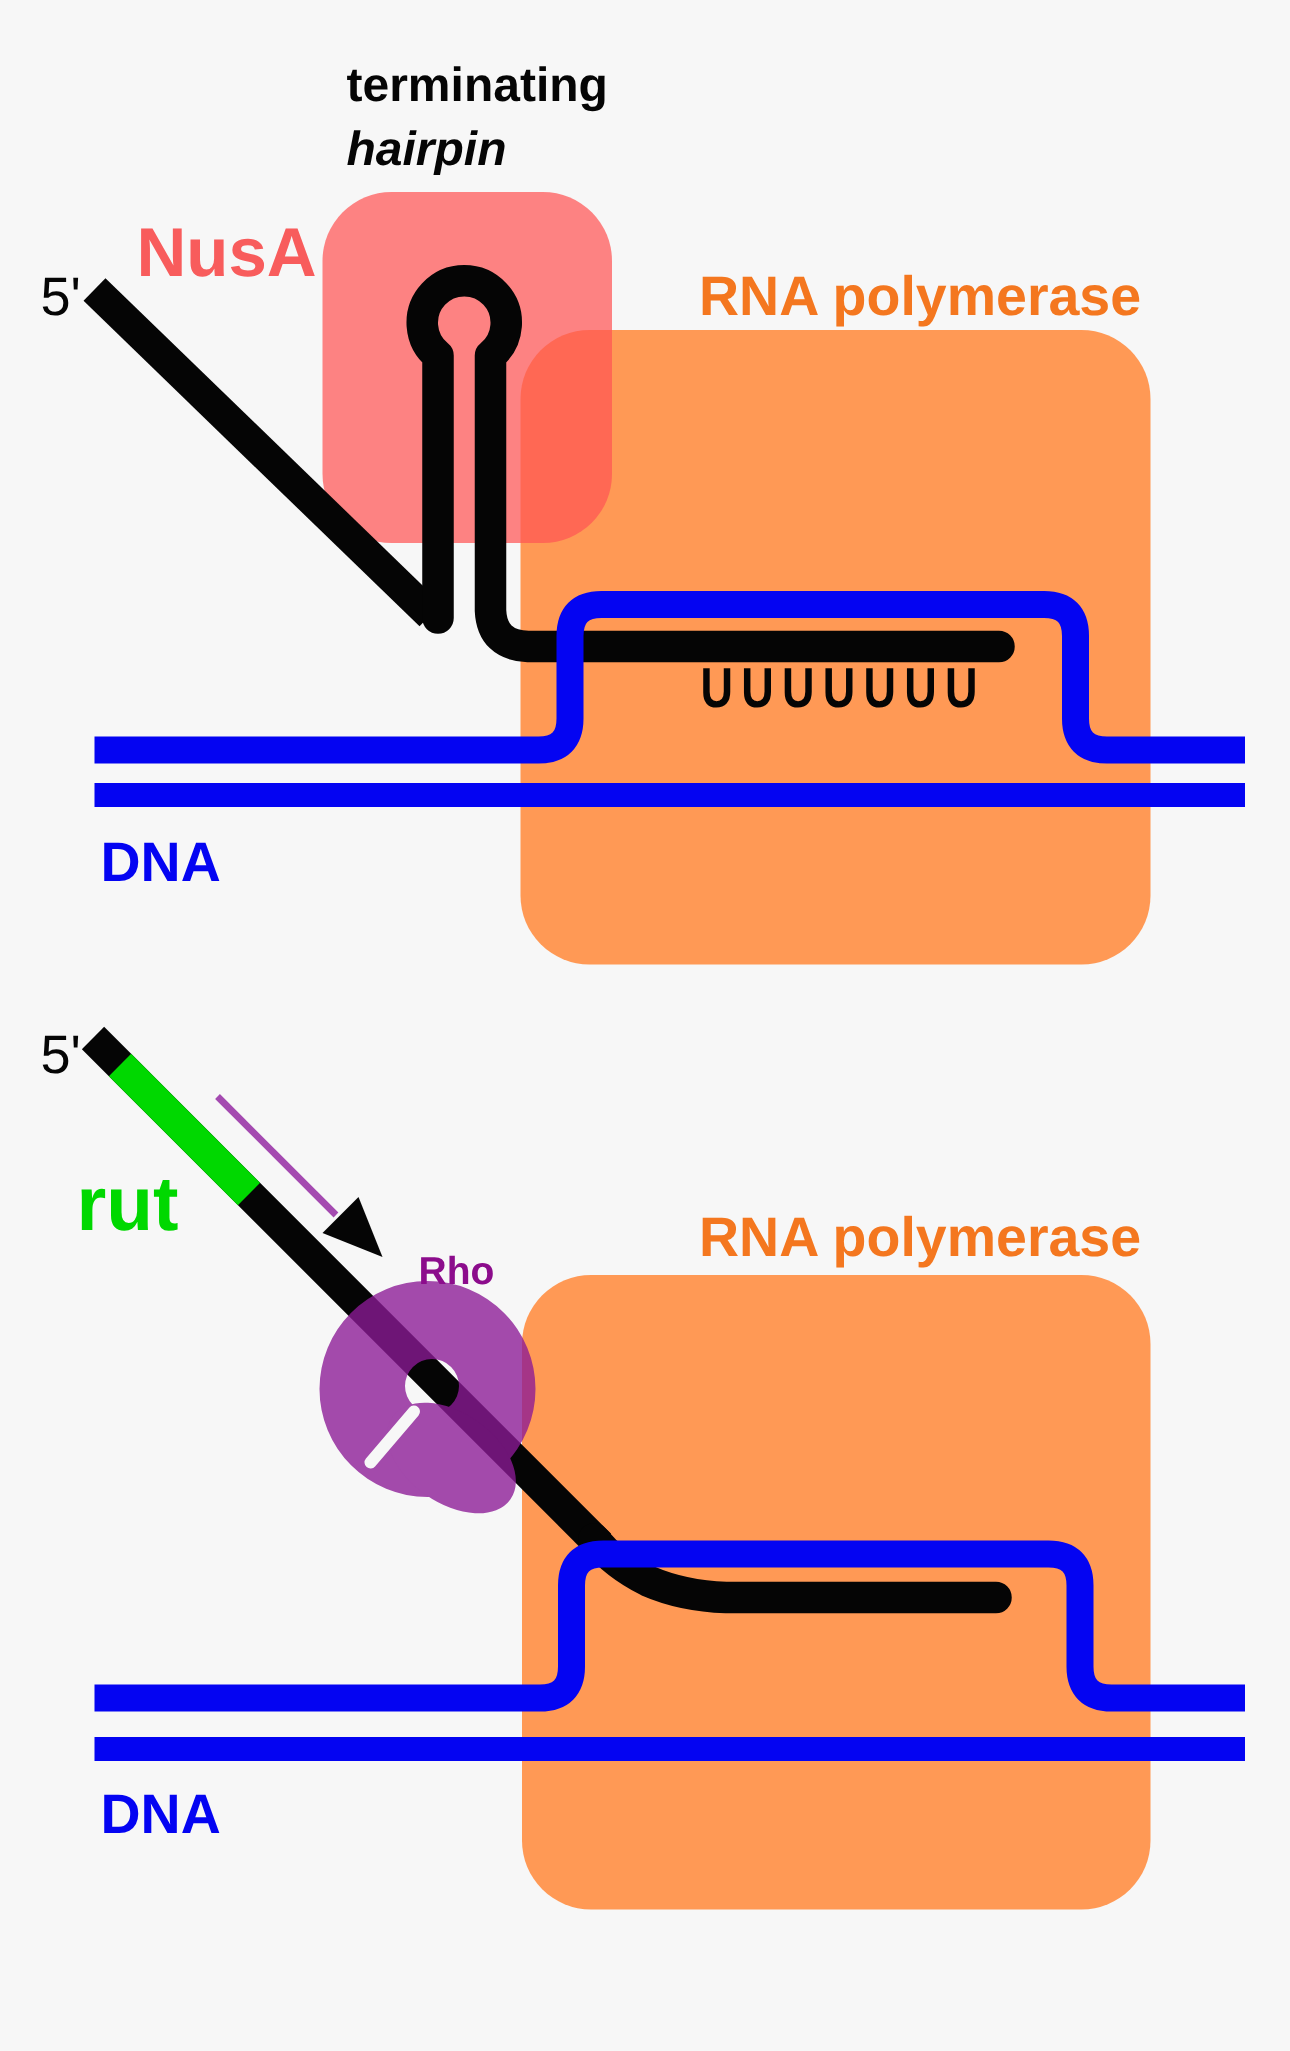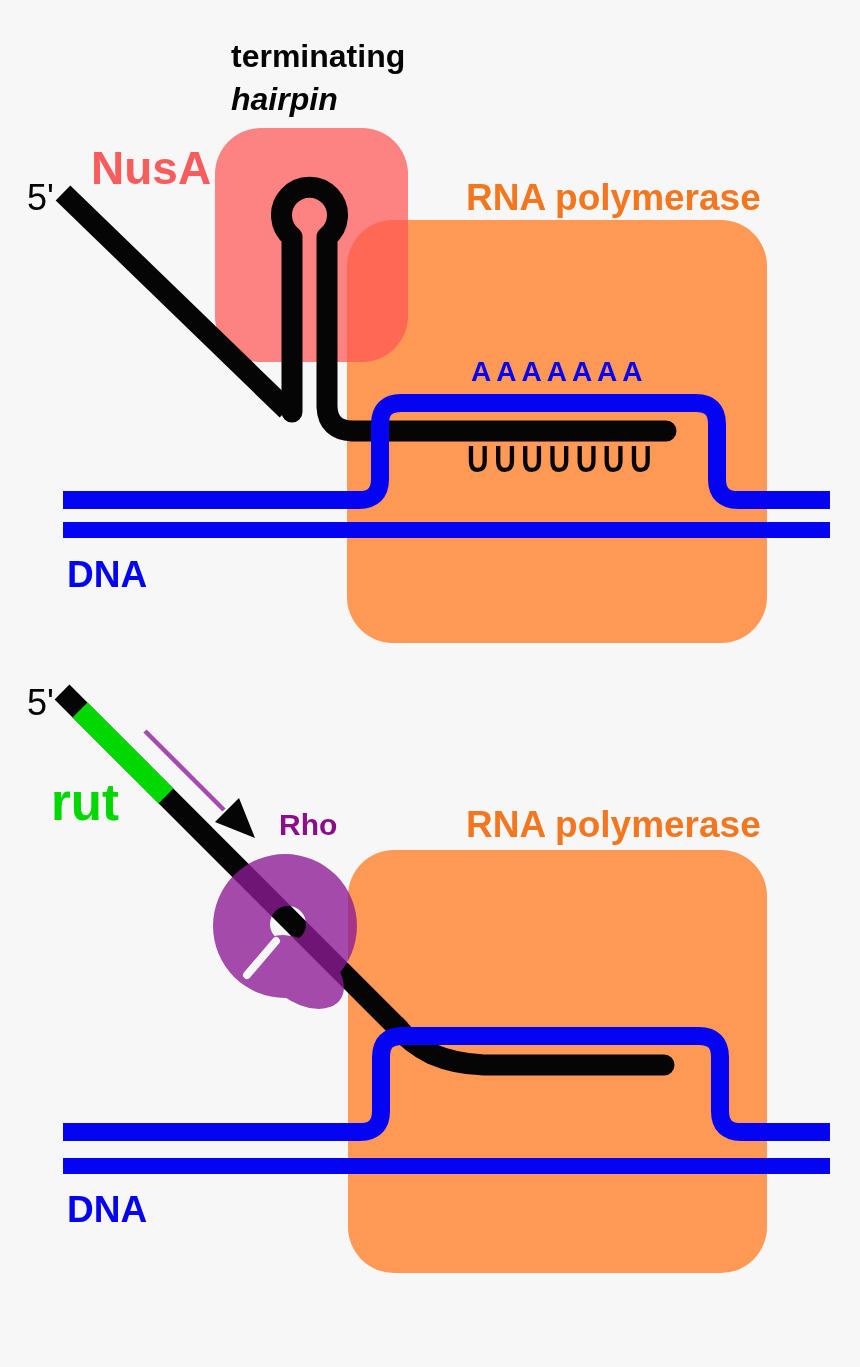--- a/index.html
+++ b/index.html
@@ -11,21 +11,21 @@
   .lbl-hairpin2{left:231px;top:83px;font-size:32px;color:var(--black);font-style:italic;}
   .lbl-nusa{left:91px;top:145px;font-size:46px;color:var(--salmon_text);}
   .lbl-5p-top{left:27px;top:180px;font-size:36px;font-weight:normal;color:var(--black);}
   .lbl-rnap-top{left:466px;top:179px;font-size:37px;color:var(--orange_text);}
   .lbl-polya{left:471px;top:358px;font-size:28px;letter-spacing:5px;color:var(--blue);}
   .lbl-polyu{left:467px;top:441px;font-size:30px;letter-spacing:5.5px;color:var(--black);
              transform:scaleY(1.25);transform-origin:left top;}
   .lbl-dna-top{left:67px;top:556px;font-size:37px;color:var(--blue);}
   .lbl-5p-bot{left:27px;top:685px;font-size:36px;font-weight:normal;color:var(--black);}
   .lbl-rut{left:51px;top:777px;font-size:51px;color:var(--green);}
-  .lbl-rho{left:279px;top:810px;font-size:30px;color:var(--rho_text);}
+  .lbl-rho{left:279px;top:834px;font-size:26px;color:var(--rho_text);}
   .lbl-rnap-bot{left:466px;top:806px;font-size:37px;color:var(--orange_text);}
   .lbl-dna-bot{left:67px;top:1191px;font-size:37px;color:var(--blue);}
 </style>
 </head>
 <body>
 
 <div id="stage">
 
   <svg id="shapes" width="860" height="1367" viewBox="0 0 860 1367">
 
@@ -57,21 +57,20 @@
 
     <path d="M63,1132 L360,1132 Q381,1132 381,1111 L381,1057 Q381,1036 402,1036 L699,1036 Q720,1036 720,1057 L720,1111 Q720,1132 741,1132 L830,1132" fill="none" style="stroke:var(--blue)" stroke-width="18" stroke-linecap="butt"></path>
     <path d="M63,1166 L830,1166" fill="none" style="stroke:var(--blue)" stroke-width="16" stroke-linecap="butt"></path>
   </svg>
 
   <div class="lbl lbl-hairpin">terminating</div>
   <div class="lbl lbl-hairpin2">hairpin</div>
   <div class="lbl lbl-nusa">NusA</div>
   <div class="lbl lbl-5p-top">5'</div>
   <div class="lbl lbl-rnap-top">RNA polymerase</div>
-  <div class="lbl lbl-polya">AAAAAAA</div>
   <div class="lbl lbl-polyu">UUUUUUU</div>
   <div class="lbl lbl-dna-top">DNA</div>
 
   <div class="lbl lbl-5p-bot">5'</div>
   <div class="lbl lbl-rut">rut</div>
   <div class="lbl lbl-rho">Rho</div>
   <div class="lbl lbl-rnap-bot">RNA polymerase</div>
   <div class="lbl lbl-dna-bot">DNA</div>
 
 </div>

